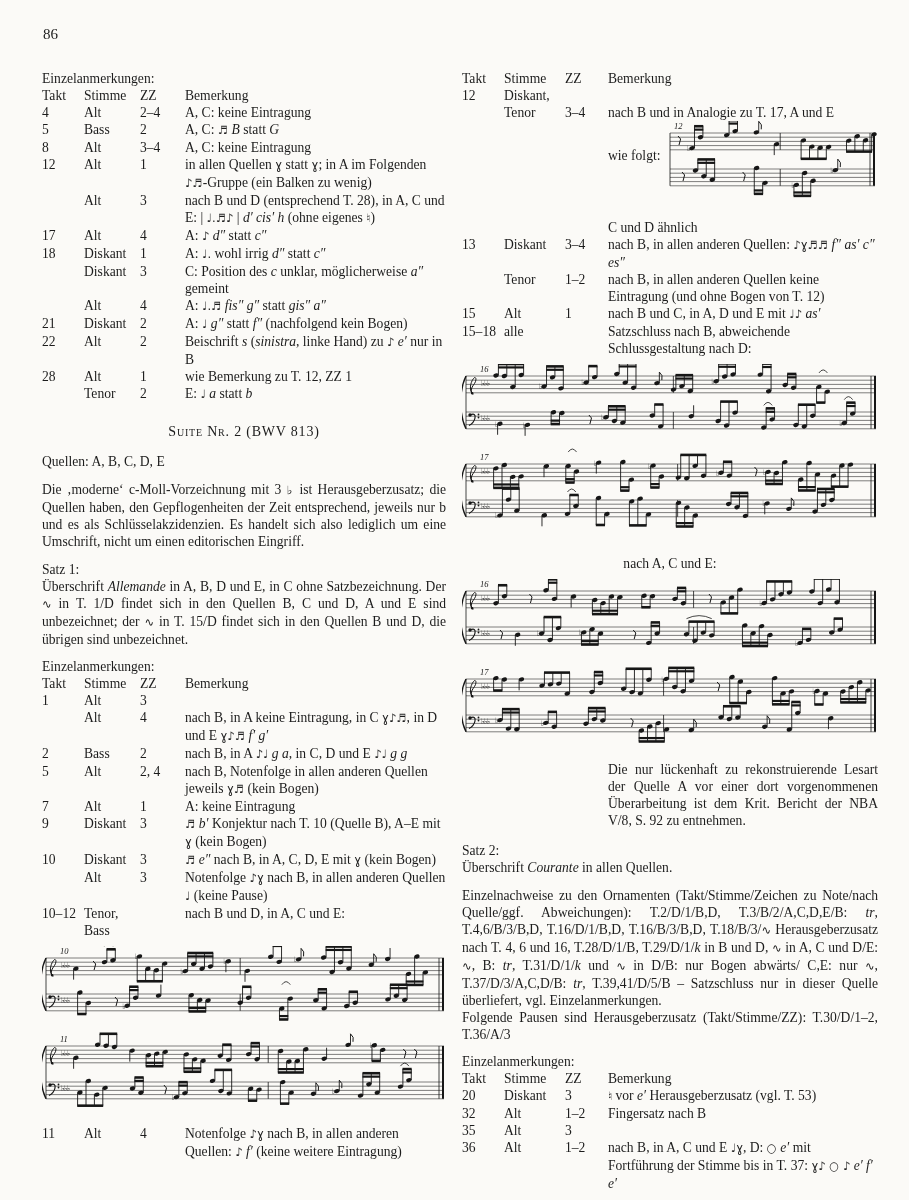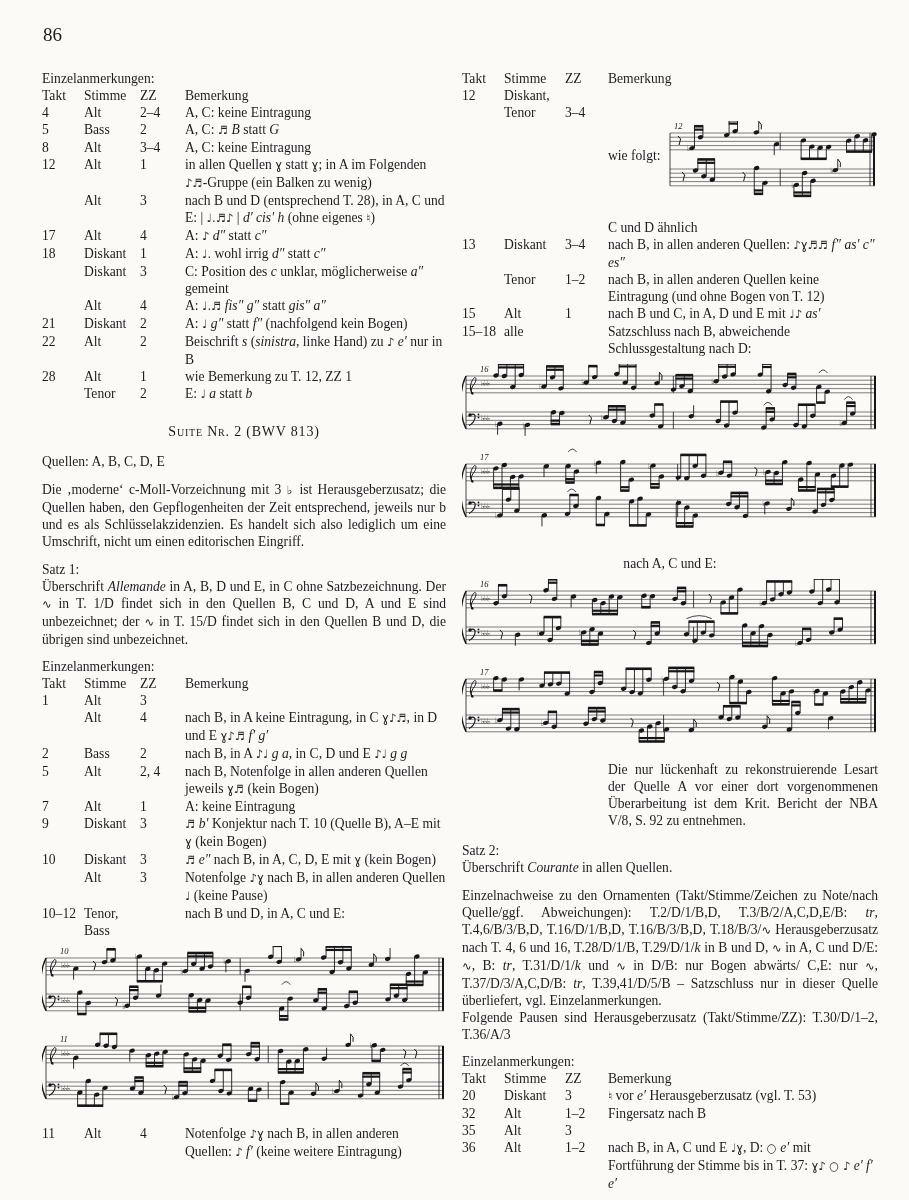--- a/index.html
+++ b/index.html
@@ -1,19 +1,19 @@
 <!DOCTYPE html>
 <html><head>
 <meta charset="utf-8">
 <style>
   *{box-sizing:border-box;margin:0;padding:0}
   html,body{width:909px;height:1200px}
   body{background:#fbfaf7;color:#1c1c1c;font-family:"Liberation Serif","DejaVu Serif",serif;font-size:13.6px;line-height:17px}
   .page{position:relative;width:909px;height:1200px;overflow:hidden}
-  .pagenum{position:absolute;left:43px;top:26px;font-size:19px}
+  .pagenum{position:absolute;left:43px;top:26px;font-size:15px}
   .col{position:absolute;top:70px}
   .col.left{left:42px;width:404px}
   .col.right{left:462px;width:416px}
   .sec-label{margin-top:10px}
   .trow,.thead{display:grid;align-items:start}
   .left .trow,.left .thead{grid-template-columns:42px 56px 45px 1fr}
   .right .trow,.right .thead{grid-template-columns:42px 61px 43px 1fr}
   .c{display:block}
   .mg{font-family:"DejaVu Sans","Liberation Sans",sans-serif;font-size:11.5px}
   .suite{text-align:center;font-variant:small-caps;font-size:14px;letter-spacing:.8px;margin:20px 0 13px}
@@ -539,20 +539,21 @@
           <span class="c">12</span>
           <span class="c">Diskant,</span>
           <span class="c"></span>
           <span class="c"></span>
         </div>
 
         <div class="trow">
           <span class="c"></span>
           <span class="c">Tenor</span>
           <span class="c">3–4</span>
+          <span class="c">nach B und in Analogie zu T. 17, A und E</span>
         </div>
       </div>
     <div class="wiefolgt">
       <span class="label">wie folgt:</span>
       <div class="music plain">
           <svg width="211" height="78" viewBox="0 0 211 78">
             <line x1="4" y1="12" x2="209" y2="12" stroke="#161616" stroke-width="0.55"></line>
             <line x1="4" y1="48" x2="209" y2="48" stroke="#161616" stroke-width="0.55"></line>
             <line x1="4" y1="16.2" x2="209" y2="16.2" stroke="#161616" stroke-width="0.55"></line>
             <line x1="4" y1="52.2" x2="209" y2="52.2" stroke="#161616" stroke-width="0.55"></line>

